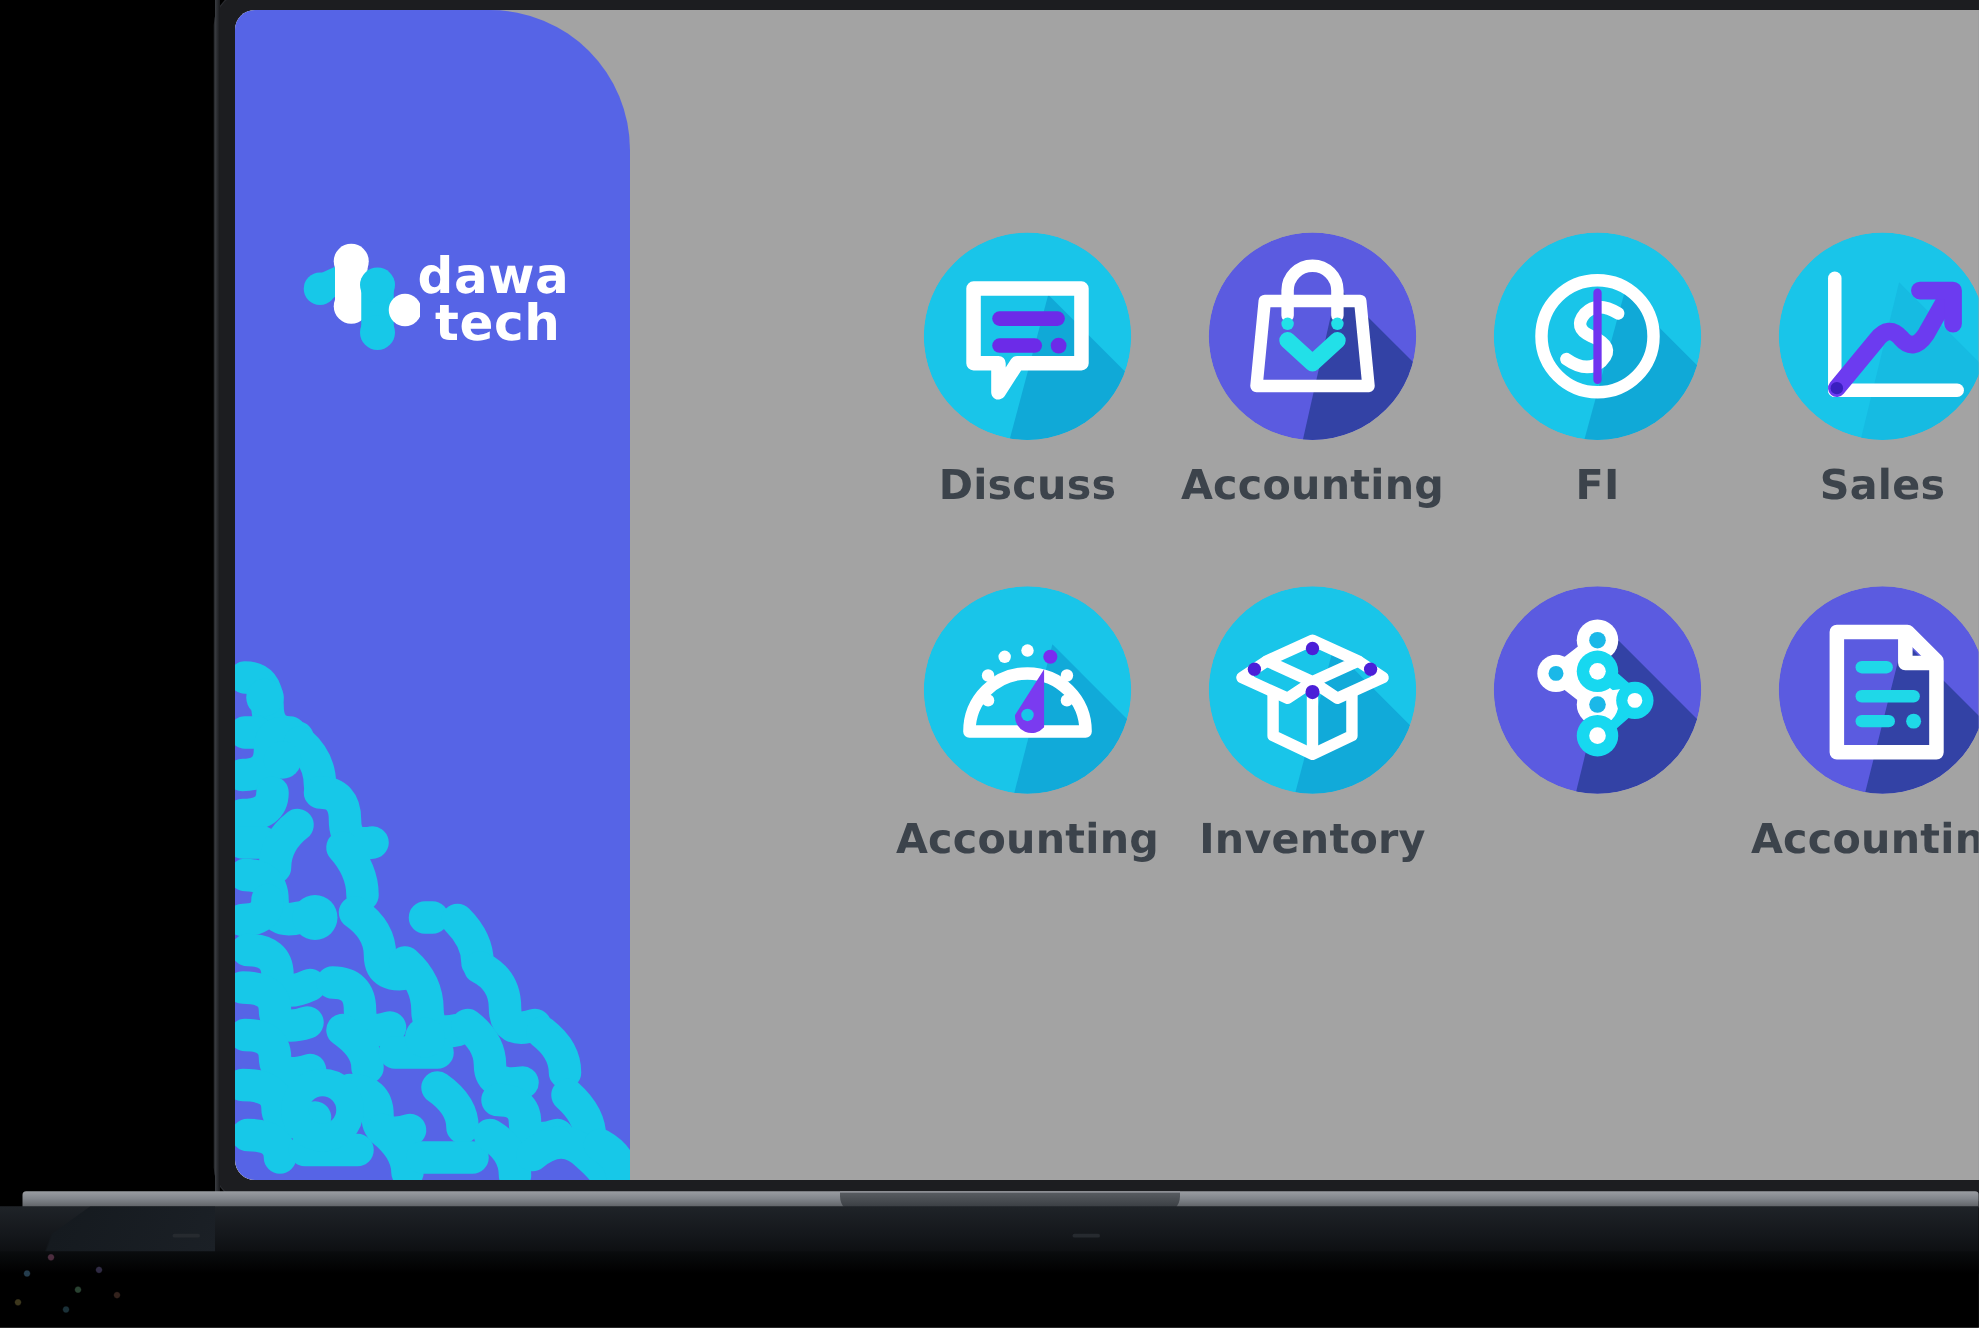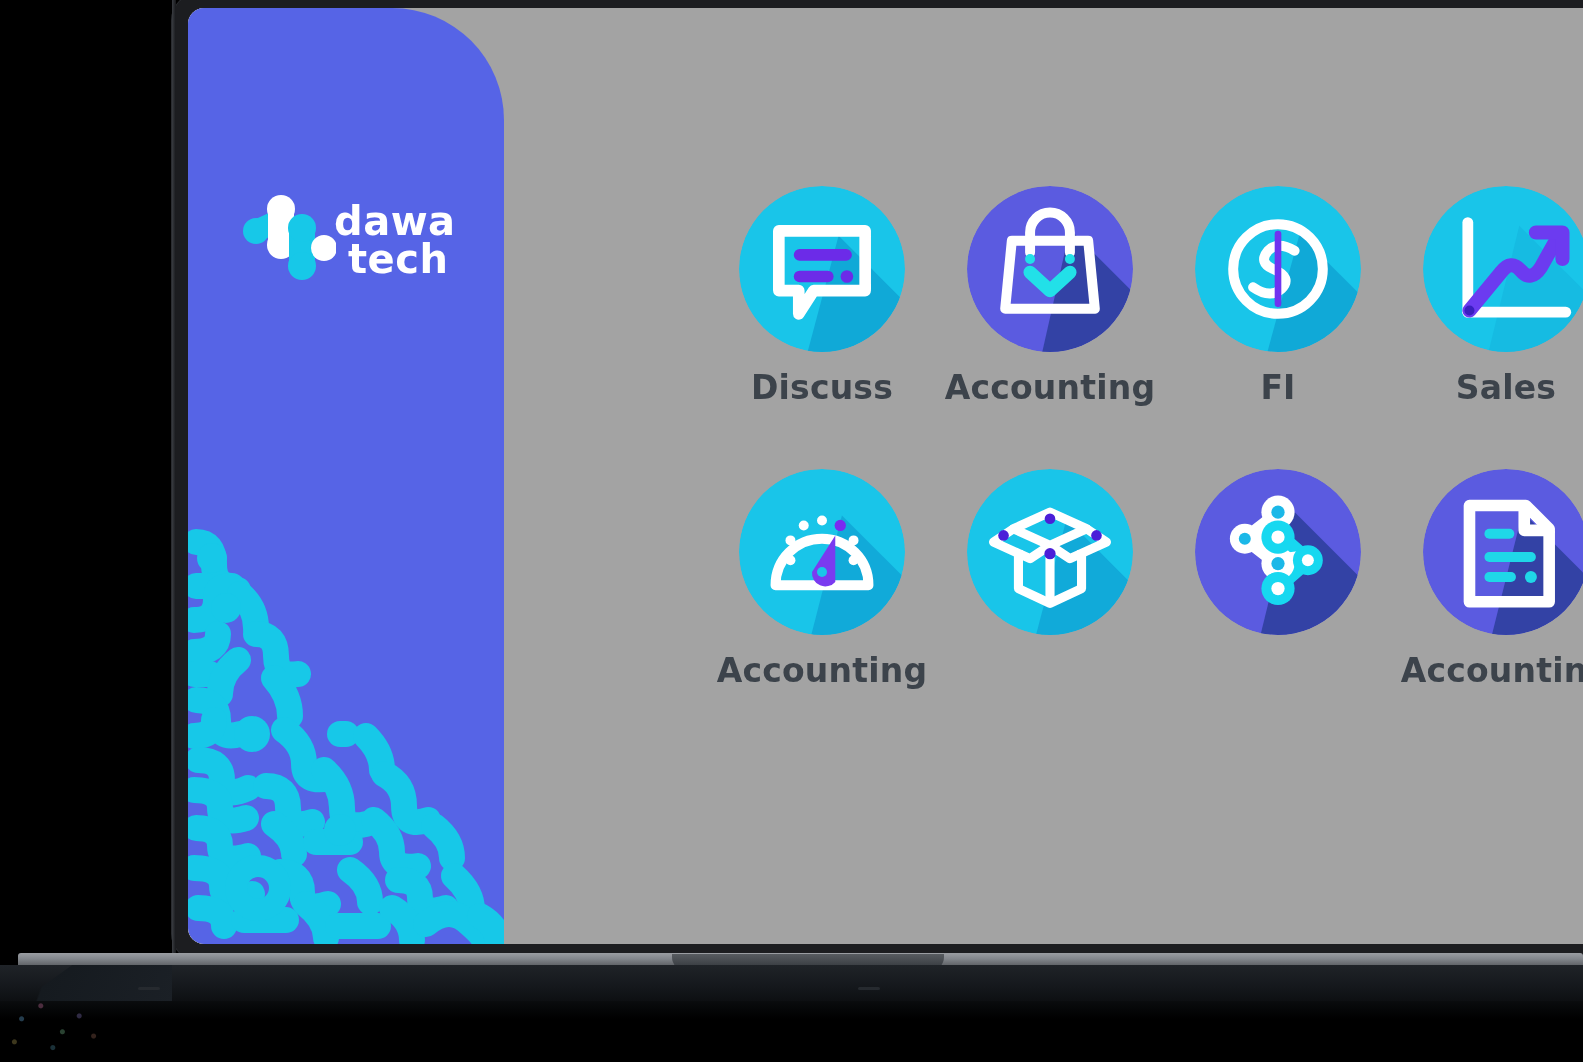--- a/index.html
+++ b/index.html
@@ -419,20 +419,21 @@
               <path d="M31 49 V72 L50 81 L69 72 V49"></path>
               <path d="M50 53 V81"></path>
             </g>
             <g fill="#4B1FD8">
               <circle cx="50" cy="30" r="3.2"></circle>
               <circle cx="22" cy="40" r="3.2"></circle>
               <circle cx="78" cy="40" r="3.2"></circle>
               <circle cx="50" cy="51" r="3.4"></circle>
             </g>
           </svg>
+          <div class="app-label">Inventory</div>
         </div>
 
         <div class="app-tile">
           <svg class="app-icon" viewBox="0 0 100 100">
             <defs>
                 <clipPath id="c7">
                   <circle cx="50" cy="50" r="50"></circle>
                 </clipPath>
               </defs>
             <circle cx="50" cy="50" r="50" fill="#5B5BE0"></circle>

